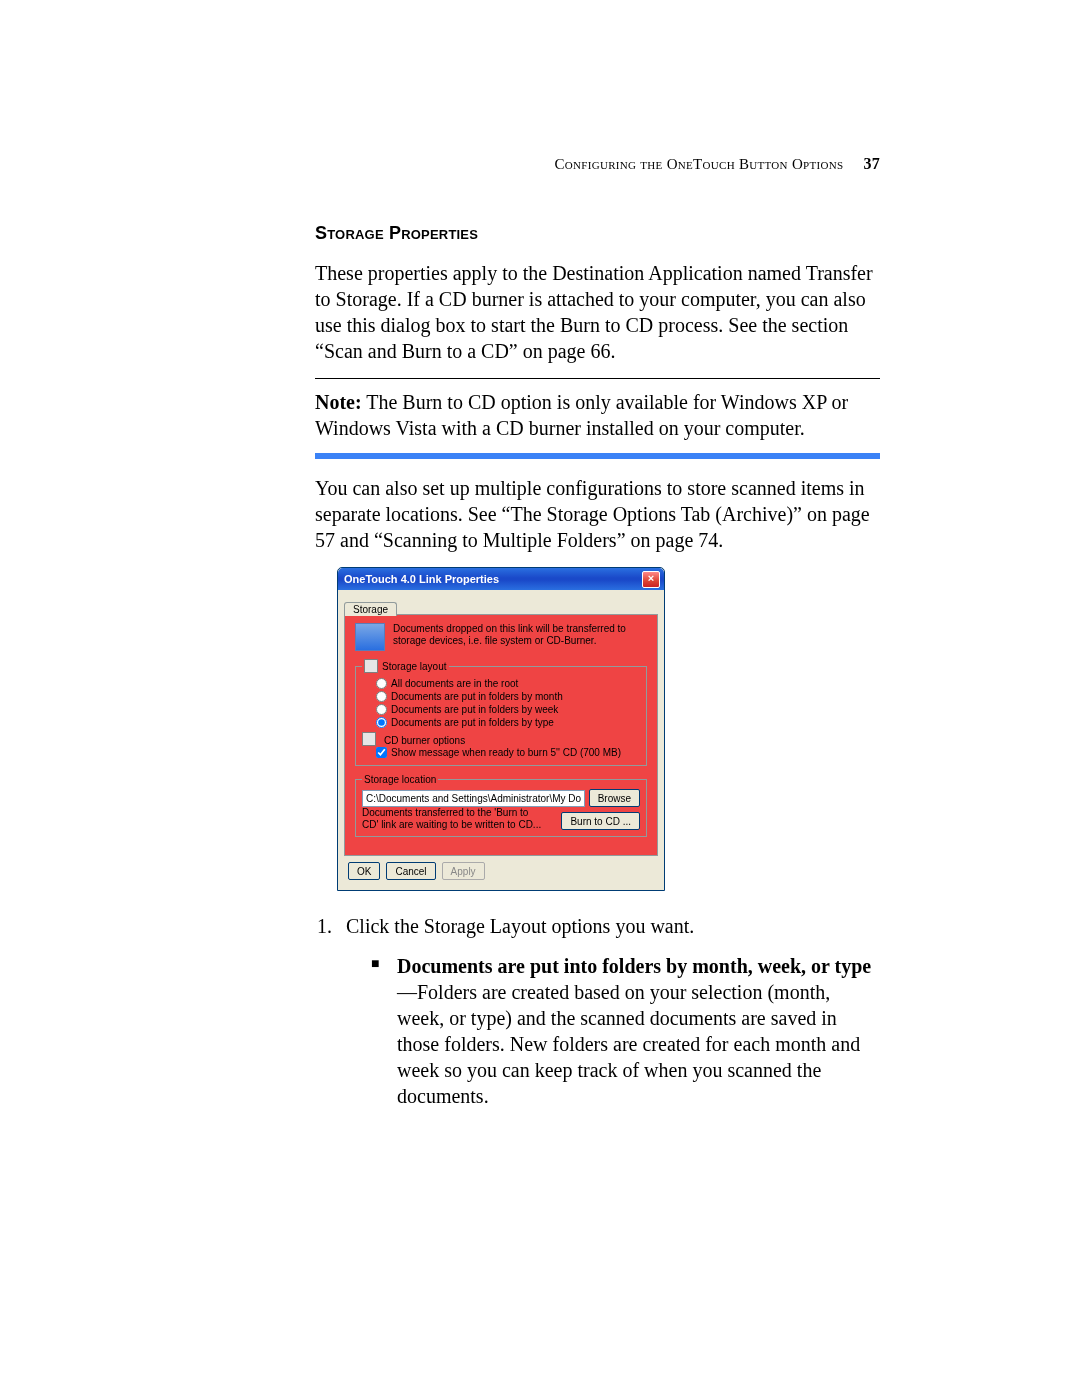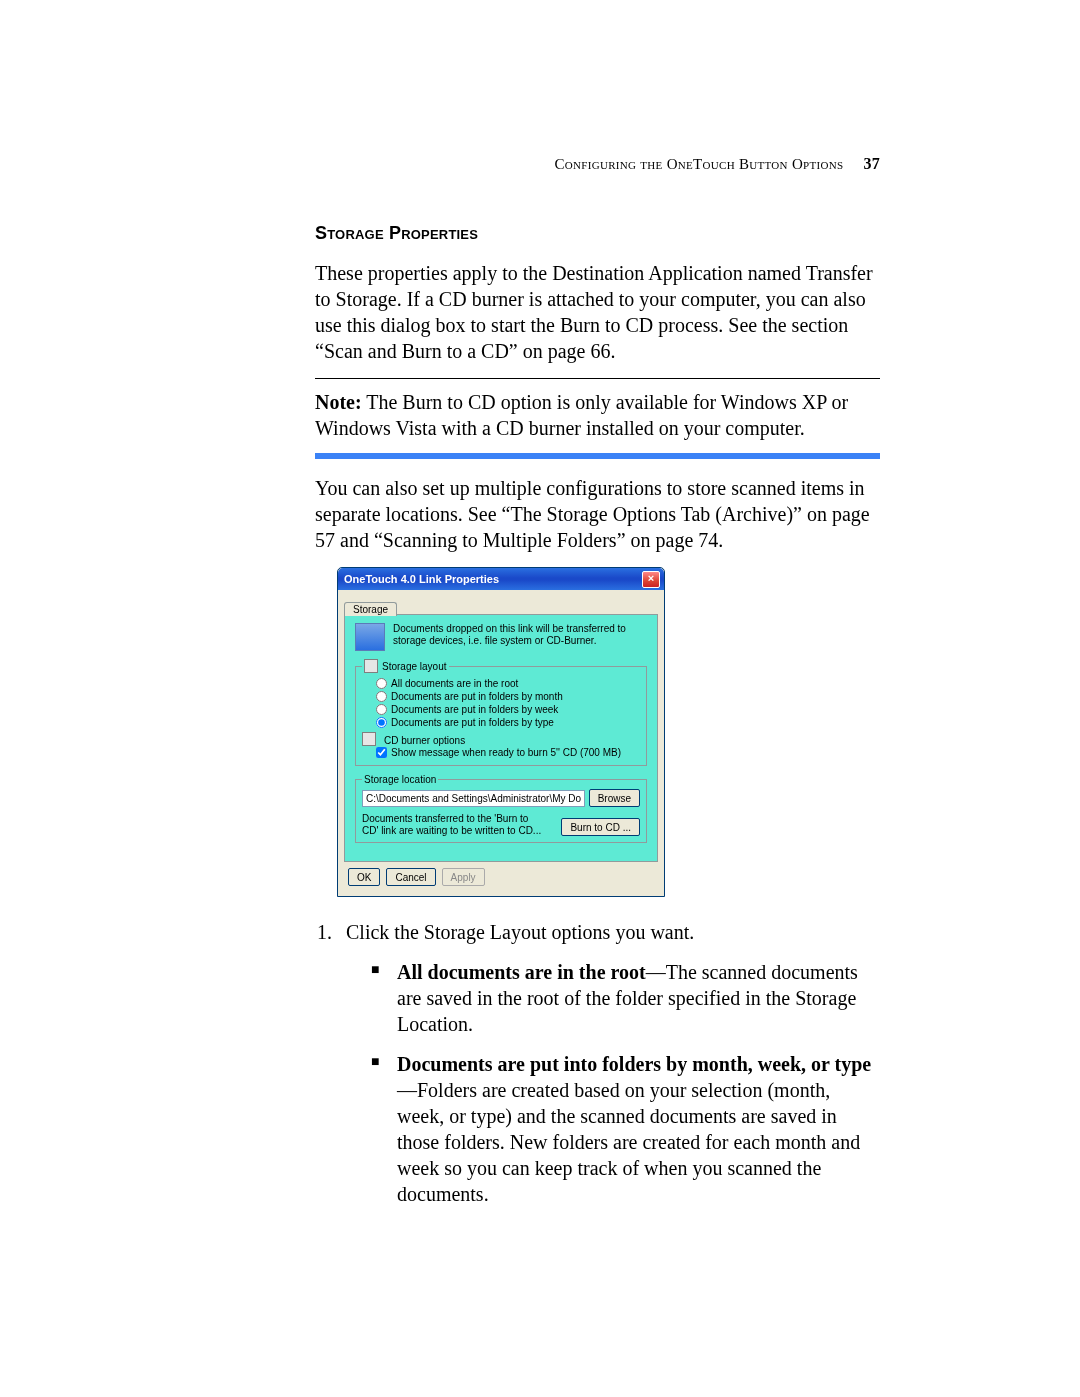--- a/index.html
+++ b/index.html
@@ -99,21 +99,21 @@
     border-bottom: none;
     border-radius: 3px 3px 0 0;
     padding: 1px 8px;
     font-size: 10px;
     position: relative;
     top: 6px;
     z-index: 2;
   }
   .tab-panel {
     border: 1px solid #919b9c;
-    background: #5eead4;
+    background: #ef4444;
     padding: 8px 10px 10px 10px;
   }
   .desc-row {
     display: flex;
     gap: 8px;
     align-items: flex-start;
     margin-bottom: 8px;
   }
   .icon-box {
     width: 28px; height: 26px;
@@ -161,21 +161,20 @@
     background: #ece9d8;
     border: 1px solid #003c74;
     border-radius: 2px;
     font-size: 10px;
     padding: 1px 8px;
     height: 18px;
     box-sizing: border-box;
   }
   .btn.disabled { color: #888; border-color: #aaa; }
   .burn-row {
-    margin-top: 6px;
     display: flex;
     justify-content: flex-end;
     align-items: flex-end;
     gap: 18px;
   }
   .burn-row .txt { flex: 1; font-size: 10px; line-height: 1.15; }
   .dlg-buttons {
     display: flex;
     gap: 6px;
     padding: 6px 4px 2px 4px;
@@ -301,22 +300,19 @@
         <button class="btn disabled">Apply</button>
       </div>
     </div>
   </div>
 
   <div class="step-list">
     <div class="step">
       <span>Click the Storage Layout options you want.</span>
       <div class="bullet-list">
         <div class="bullet">
-          <span class="bld">All documents are in the root</span><span>—The scanned documents are saved in the root of the folder specified in the Storage Location.</span>
-        </div>
-        <div class="bullet">
           <span class="bld">Documents are put into folders by month, week, or type</span><span>—Folders are created based on your selection (month, week, or type) and the scanned documents are saved in those folders. New folders are created for each month and week so you can keep track of when you scanned the documents.</span>
         </div>
       </div>
     </div>
   </div>
 
 </div>
 
 </body></html>

